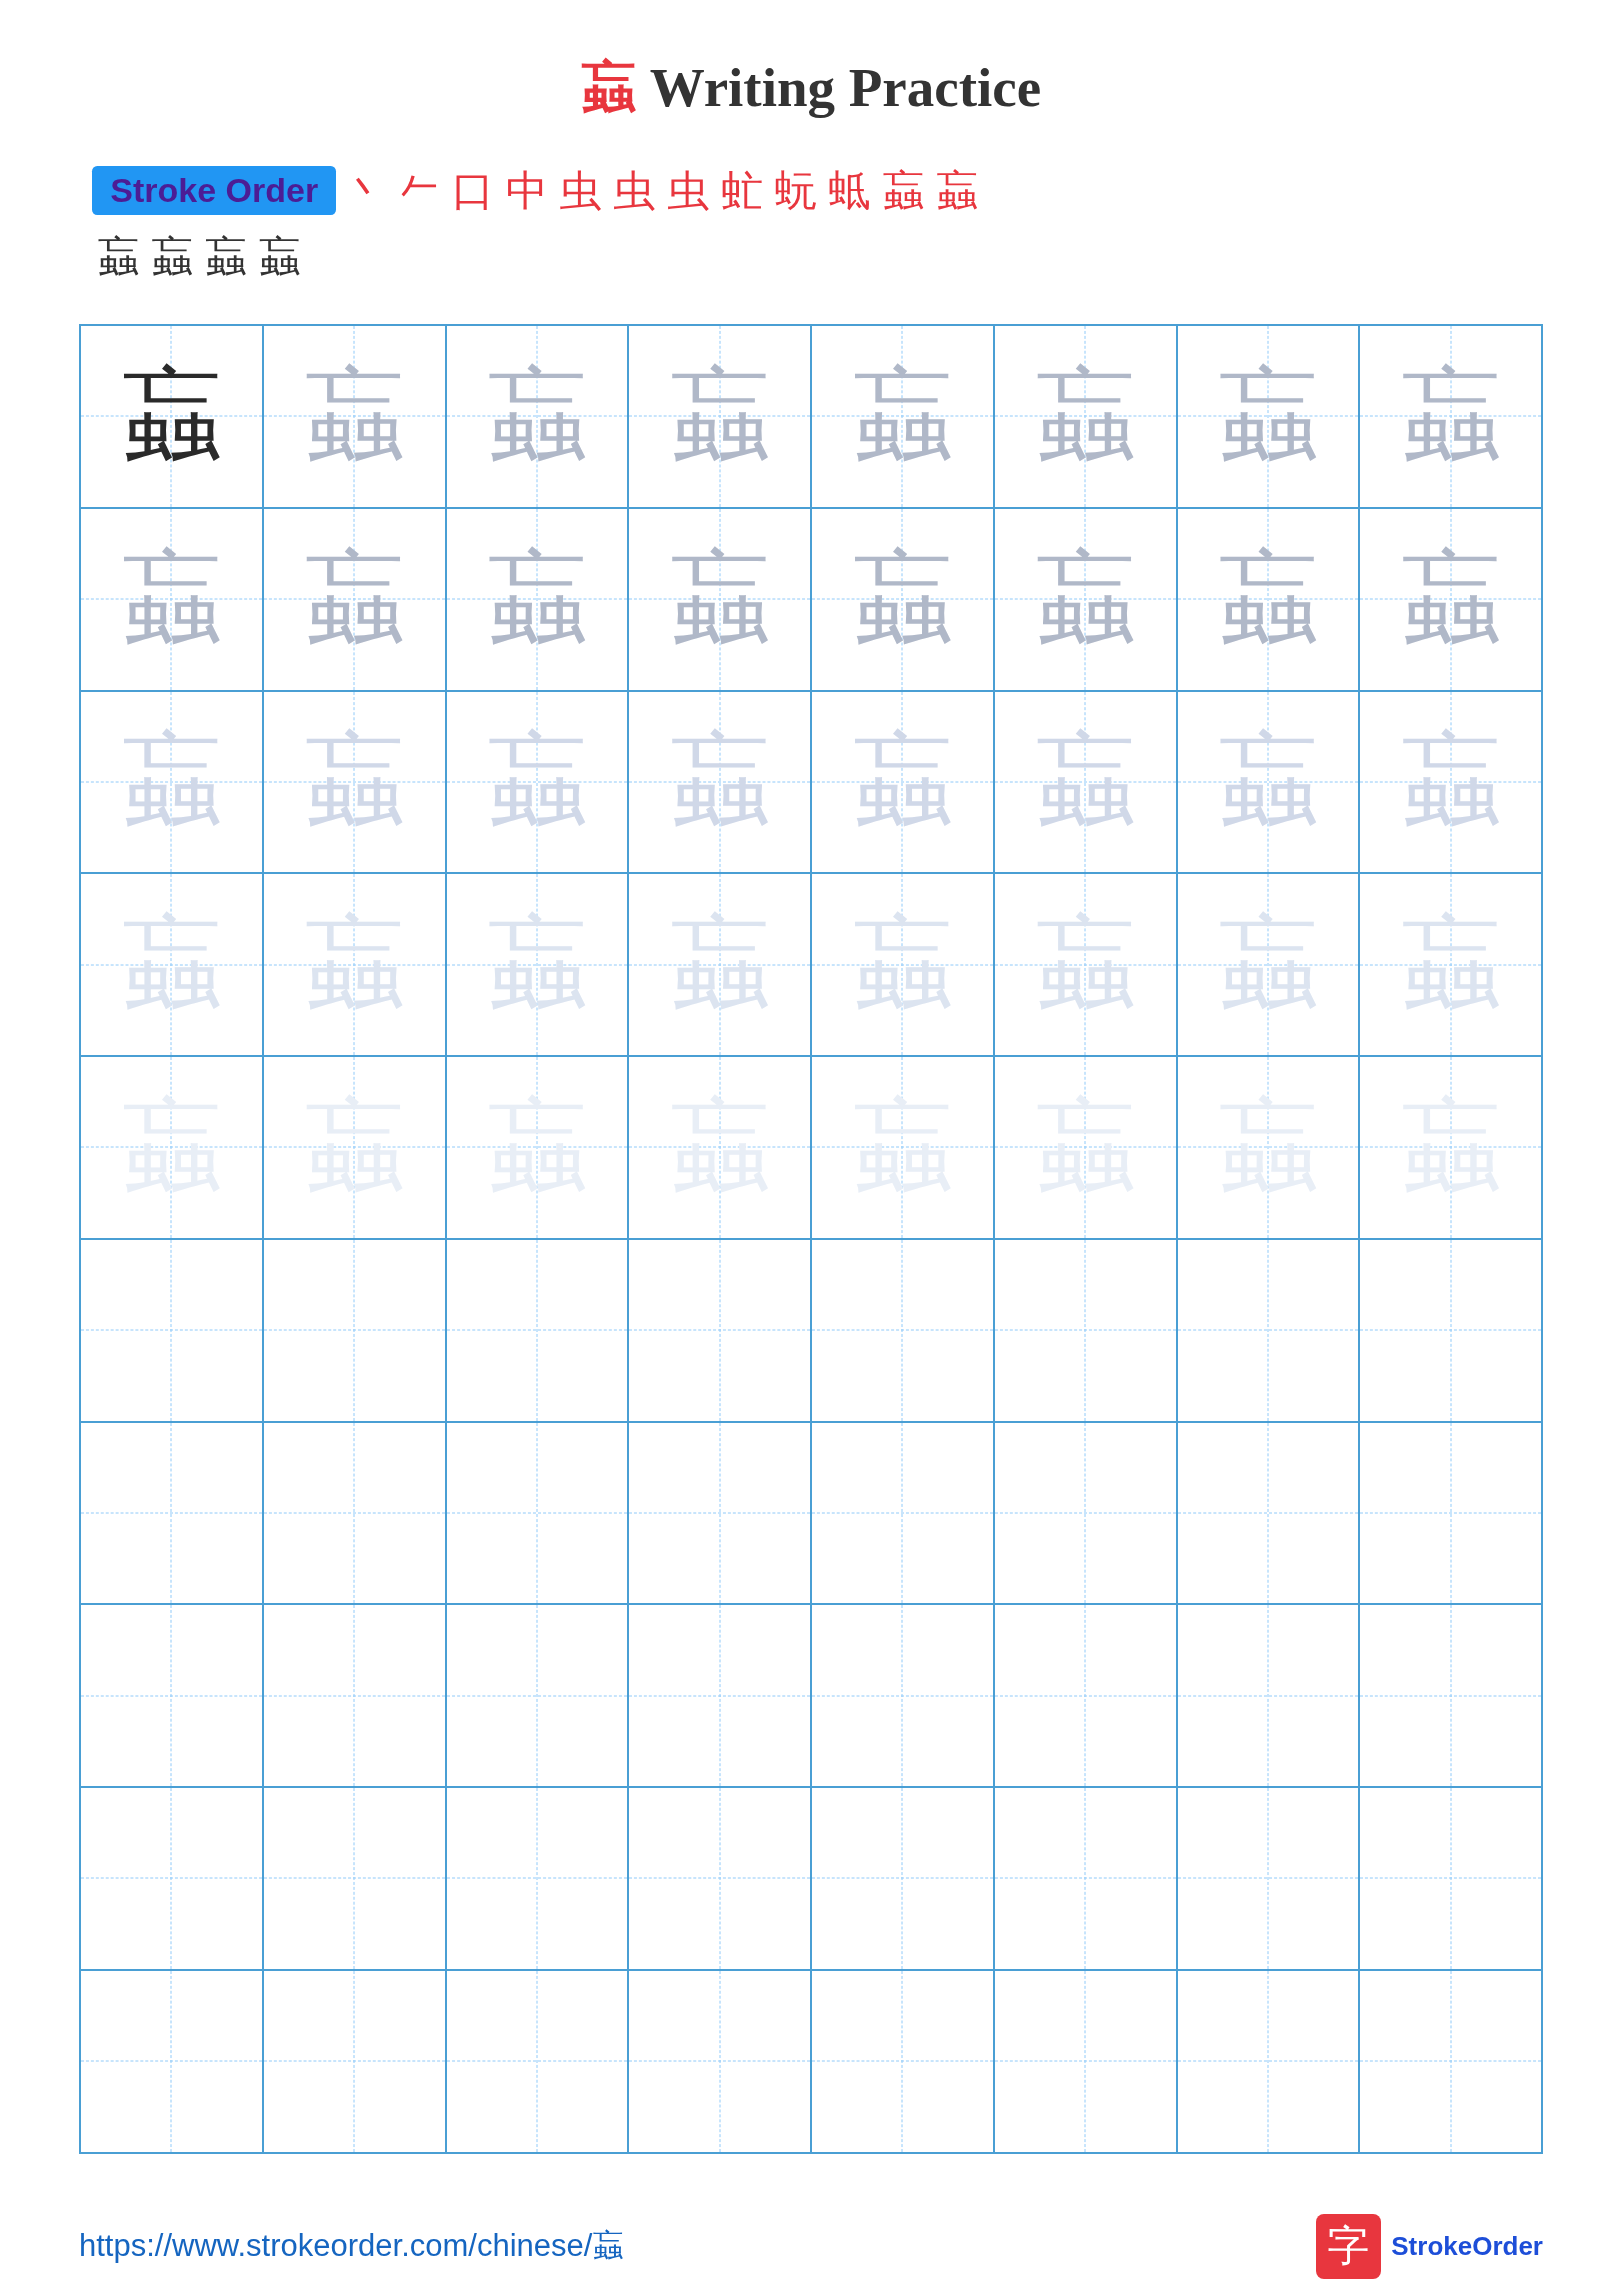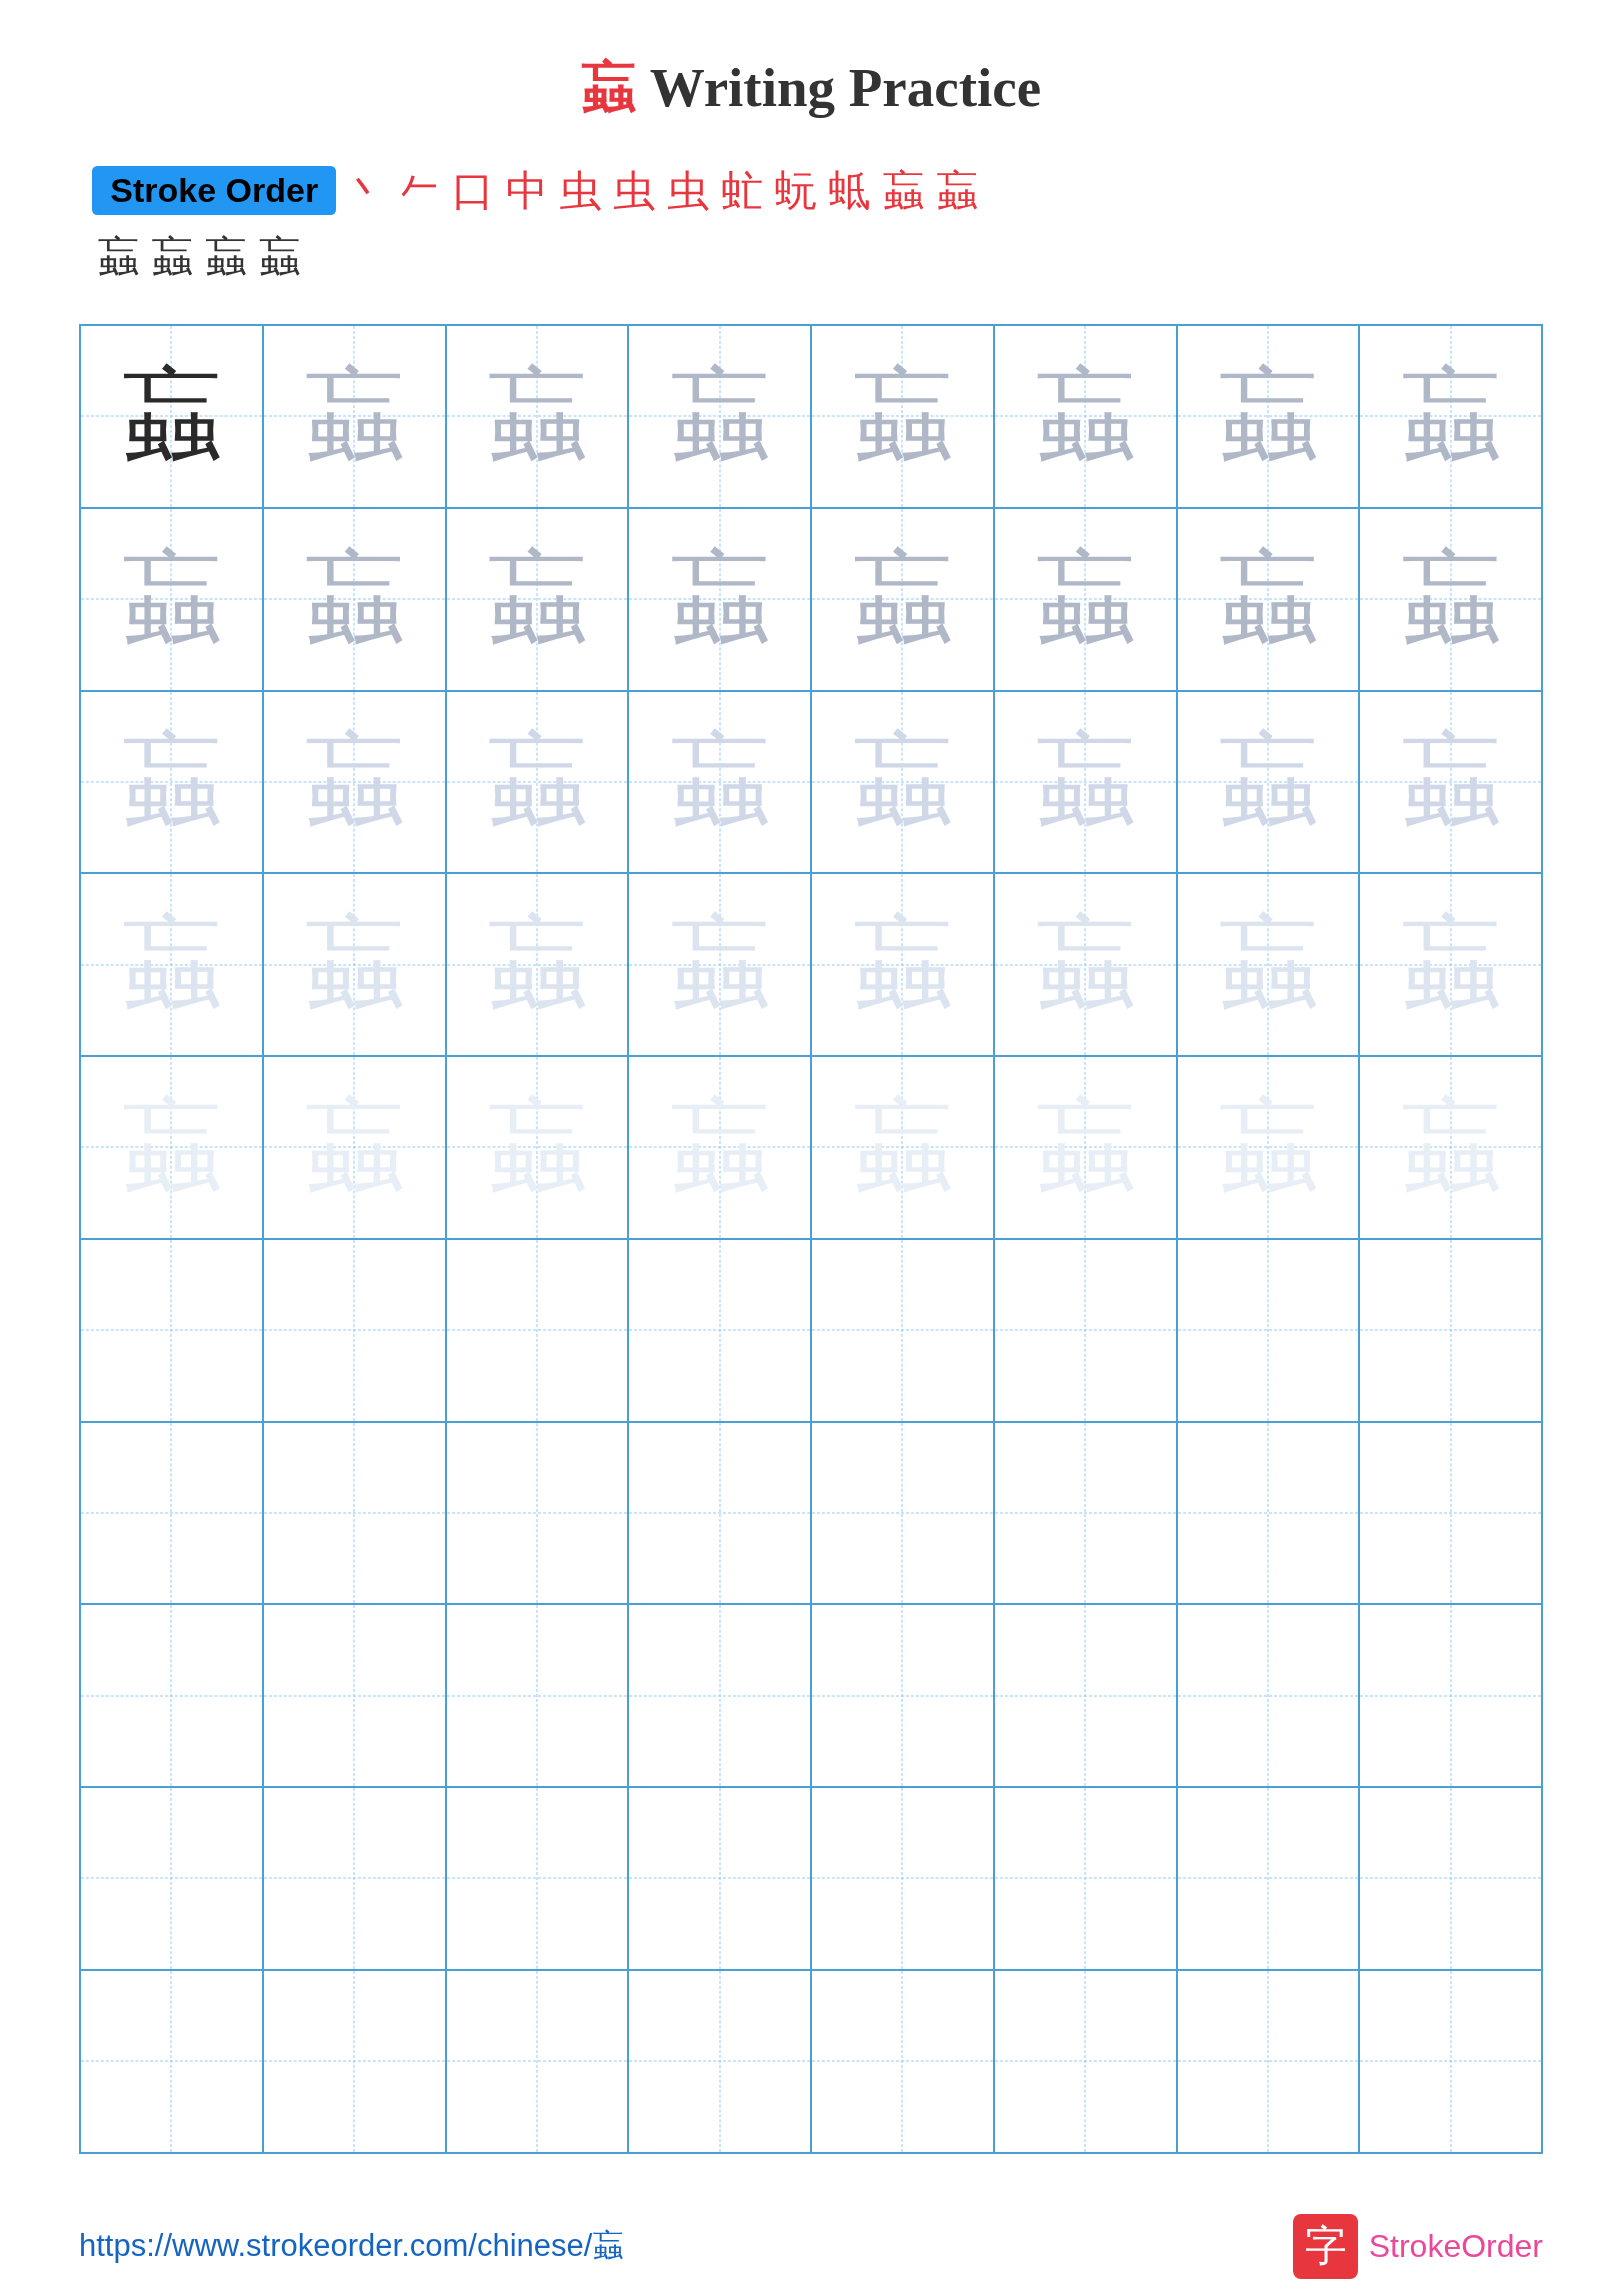--- a/index.html
+++ b/index.html
@@ -42,21 +42,21 @@
     .stroke-order-row {
       display: flex;
       align-items: center;
       flex-wrap: wrap;
       gap: 7.9px;
       margin-bottom: 10.5px;
     }
 
     .stroke-order-badge {
       background: #2196F3;
-      color: #000000;
+      color: #4c1d95;
       font-size: 34px;
       font-weight: bold;
       padding: 5.2px 18.3px;
       border-radius: 5.2px;
       white-space: nowrap;
       font-family: Arial, sans-serif;
     }
 
     .stroke-seq {
       display: flex;
@@ -188,23 +188,23 @@
       border-radius: 7.9px;
       display: flex;
       align-items: center;
       justify-content: center;
       font-size: 42px;
       color: white;
       font-family: serif;
     }
 
     .brand-text {
-      font-size: 32px;
-      font-weight: normal;
-      color: #ec4899;
+      font-size: 26px;
+      font-weight: bold;
+      color: #1d4ed8;
       font-family: Arial, sans-serif;
     }
   </style>
 </head>
 <body>
 
 <div class="page">
 
   <h1 class="title">
     <span class="title-char">蝱</span><span> Writing Practice</span>

